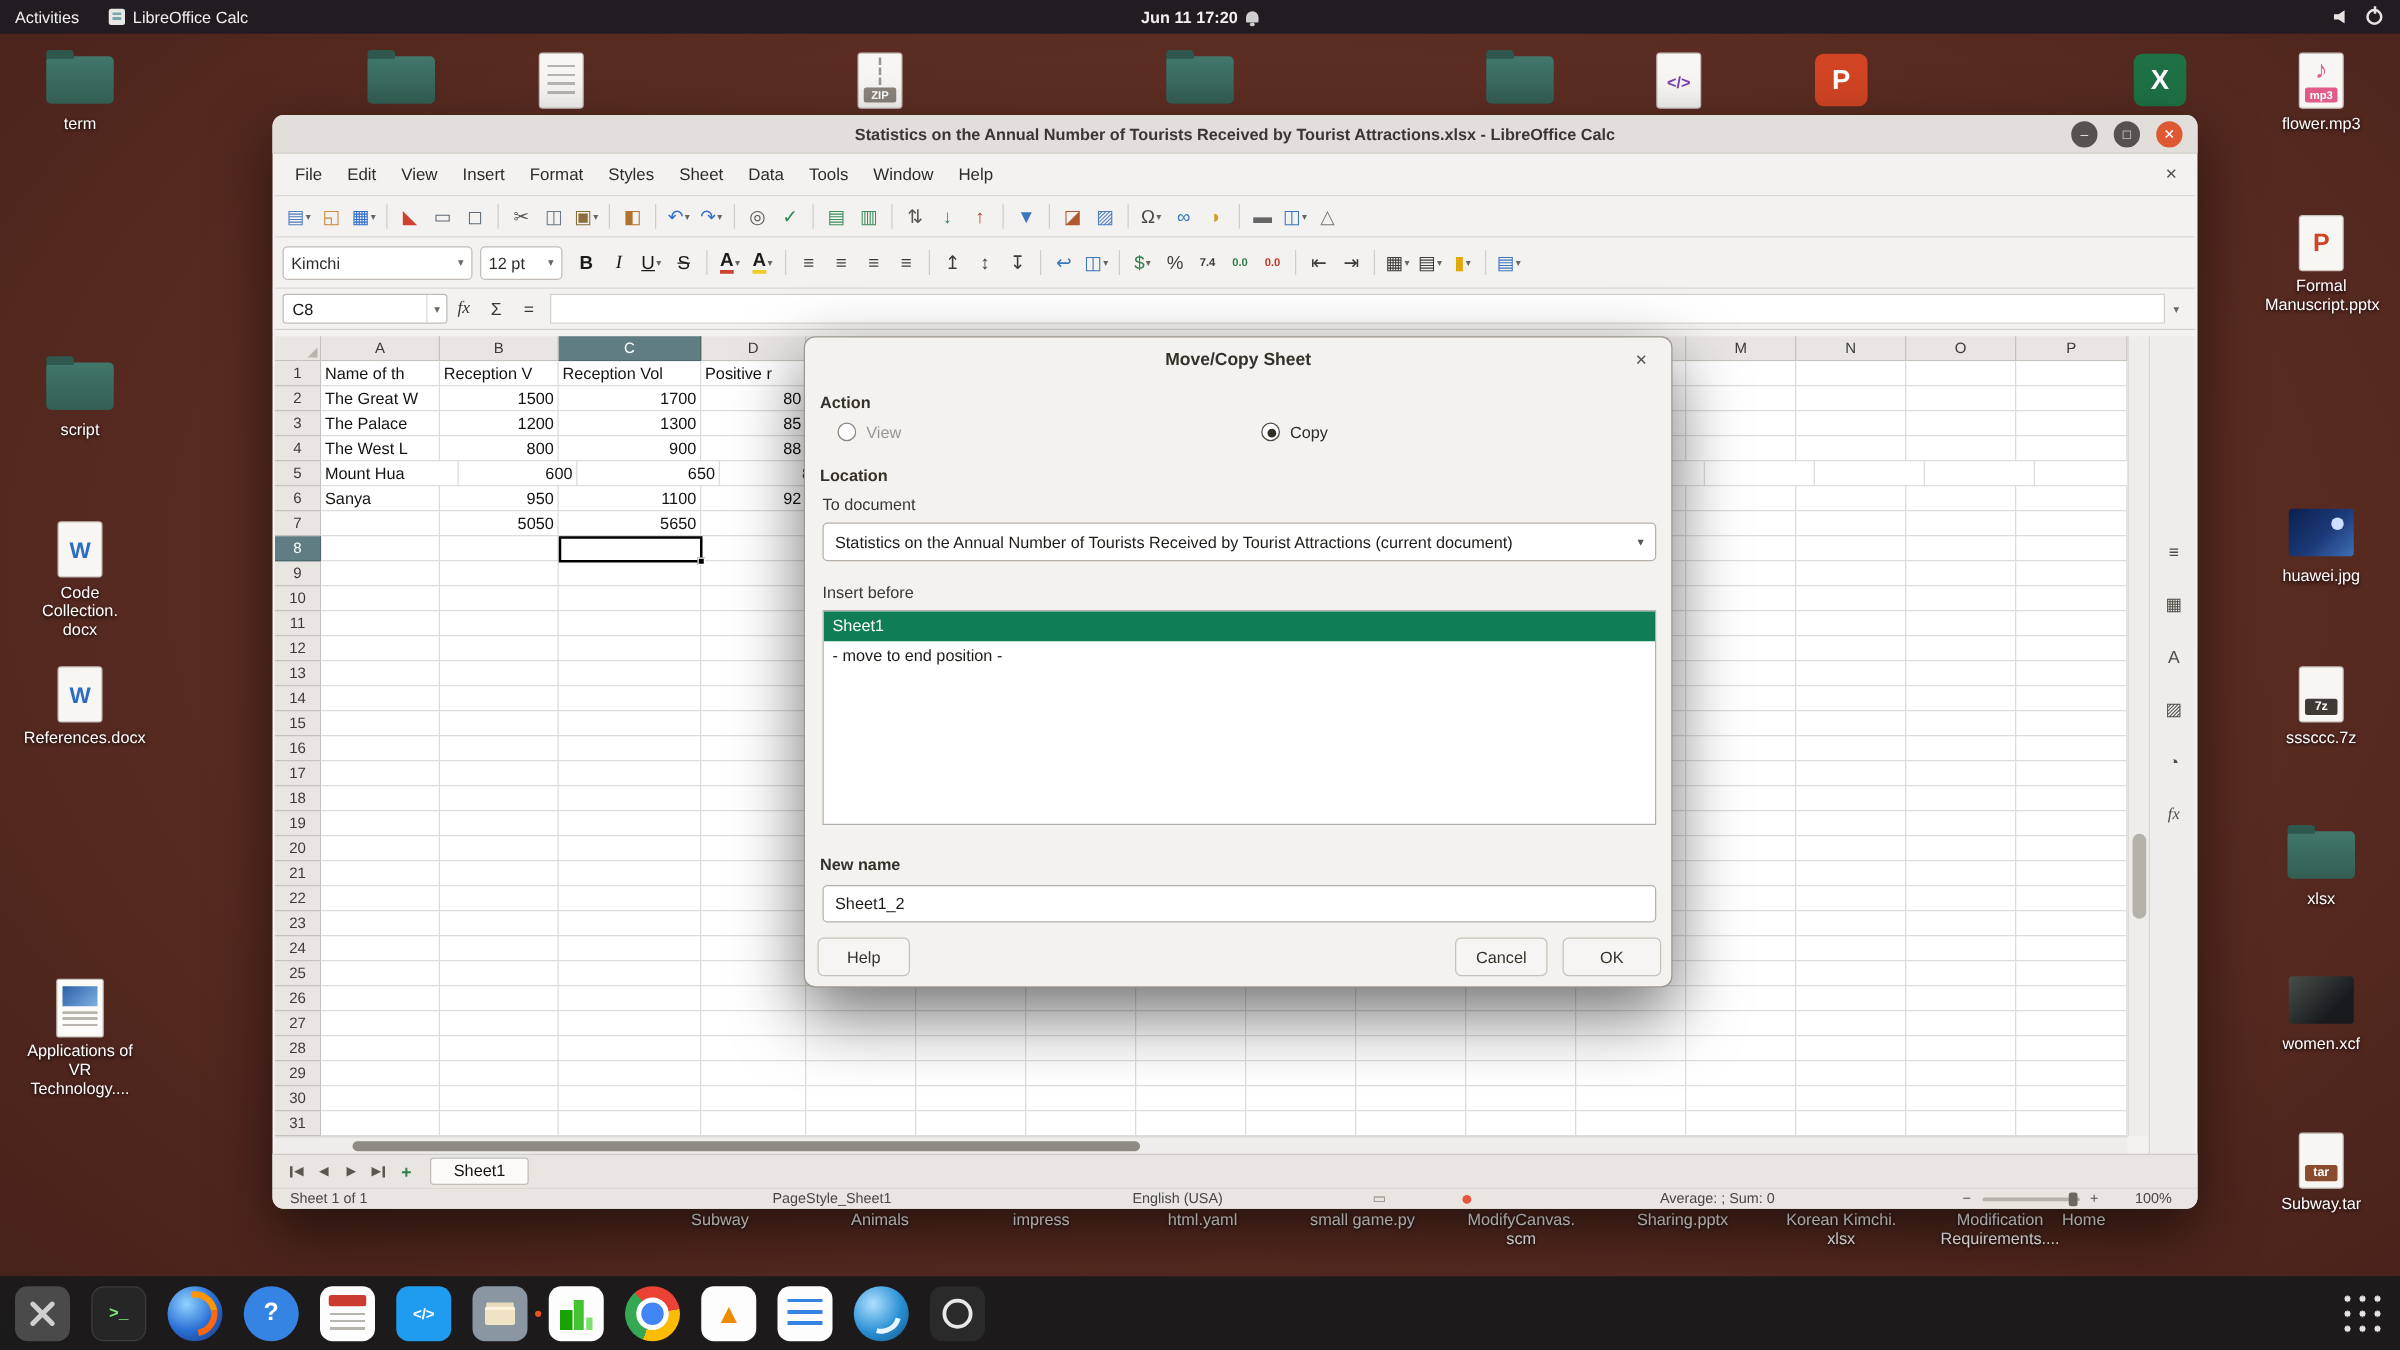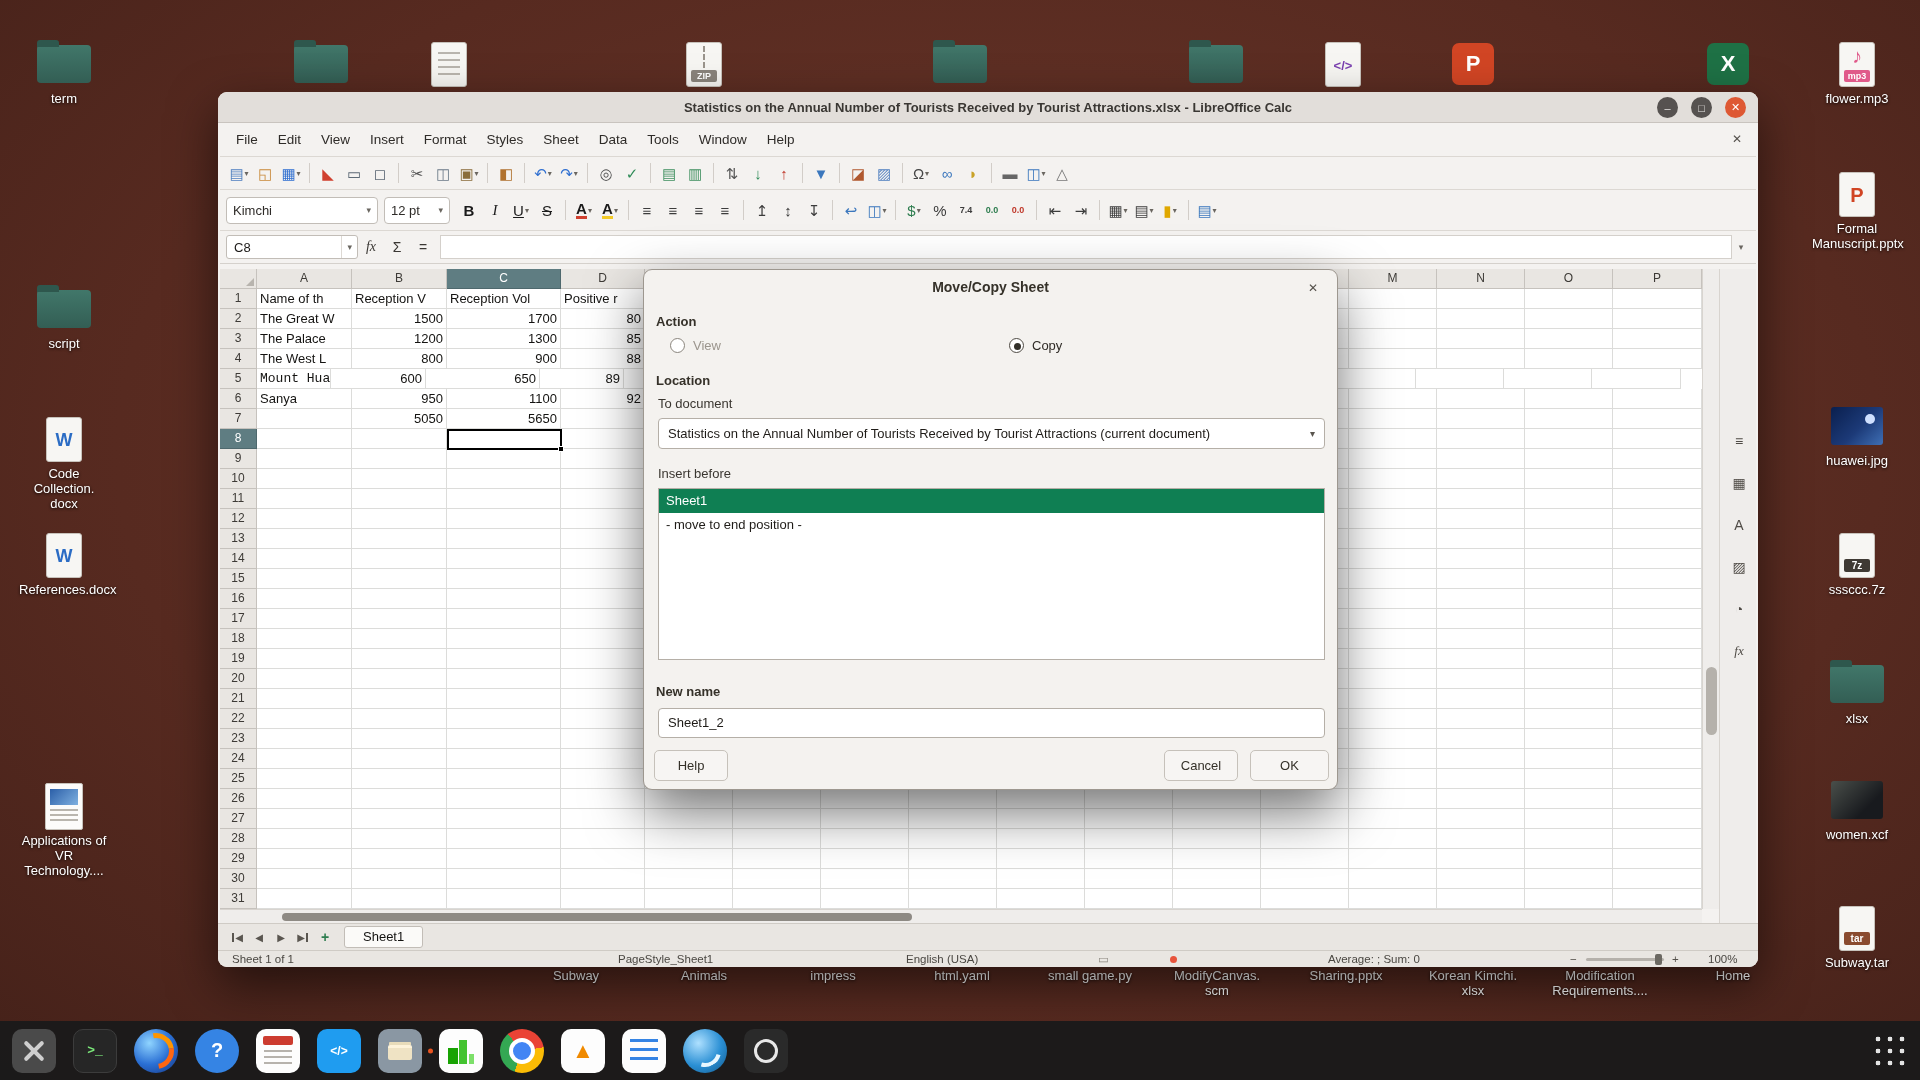--- a/index.html
+++ b/index.html
@@ -442,21 +442,21 @@
         <div class="dline">Sharing.pptx</div>
       </div>
       <div class="dlabel" style="left: 1473px; top: 968px;">
         <div class="dline">Korean Kimchi.</div>
         <div class="dline">xlsx</div>
       </div>
       <div class="dlabel" style="left: 1600px; top: 968px;">
         <div class="dline">Modification</div>
         <div class="dline">Requirements....</div>
       </div>
-      <div class="dlabel" style="left: 1733px; top: 968px;">
+      <div class="dlabel" style="left: 1667px; top: 968px;">
         <div class="dline">Home</div>
       </div>
     </div>
 
   <div class="calc-window">
     <div class="titlebar">
       <div class="title">Statistics on the Annual Number of Tourists Received by Tourist Attractions.xlsx - LibreOffice Calc</div>
       <div class="winbtns">
         <div class="wbtn">–</div>
         <div class="wbtn">□</div>
@@ -829,21 +829,21 @@
           <div class="gcell" style="width: 88px;"></div>
           <div class="gcell" style="width: 88px;"></div>
           <div class="gcell" style="width: 88px;"></div>
           <div class="gcell" style="width: 88px;"></div>
           <div class="gcell" style="width: 88px;"></div>
           <div class="gcell" style="width: 88px;"></div>
           <div class="gcell" style="width: 88px;"></div>
           <div class="gcell" style="width: 89px;"></div>
         </div>
         <div class="grow">
-          <div class="gcell" style="width: 74px; font-family: Liberation Mono, monospace;">Mount Hua</div>
+          <div class="gcell" style="width: 110px;">Mount Hua</div>
           <div class="gcell num" style="width: 95px;">600</div>
           <div class="gcell num" style="width: 114px;">650</div>
           <div class="gcell num" style="width: 84px;">89</div>
           <div class="gcell" style="width: 88px;"></div>
           <div class="gcell" style="width: 88px;"></div>
           <div class="gcell" style="width: 88px;"></div>
           <div class="gcell" style="width: 88px;"></div>
           <div class="gcell" style="width: 88px;"></div>
           <div class="gcell" style="width: 88px;"></div>
           <div class="gcell" style="width: 88px;"></div>
@@ -1399,20 +1399,35 @@
       </div>
 
     <div class="dsection" style="top:414px">New name</div>
     <div class="dinput">Sheet1_2</div>
 
     <div class="dbtn" style="left:10px; width:74px">Help</div>
     <div class="dbtn" style="left:520px; width:74px">Cancel</div>
     <div class="dbtn" style="left:606px; width:79px">OK</div>
   </div>
 
+  <div class="topbar">
+    <div class="tb-item">Activities</div>
+    <div class="tb-item">
+      <span class="appglyph"></span>
+      <span>LibreOffice Calc</span>
+    </div>
+    <div class="tb-center">
+      <span>Jun 11 17:20</span>
+      <span class="bell"></span>
+    </div>
+    <div class="tb-right">
+      <span class="spk"></span>
+      <span class="pwr"></span>
+    </div>
+  </div>
 
   <div class="dock" id="dock">
       <div class="dkicon dk-tweaks"></div>
       <div class="dkicon dk-terminal">&gt;_</div>
       <div class="dkicon dk-firefox"></div>
       <div class="dkicon dk-help">?</div>
       <div class="dkicon dk-software"></div>
       <div class="dkicon dk-vscode">&lt;/&gt;</div>
       <div class="dkicon dk-files"></div>
       <div class="dkicon dk-calc"></div>

